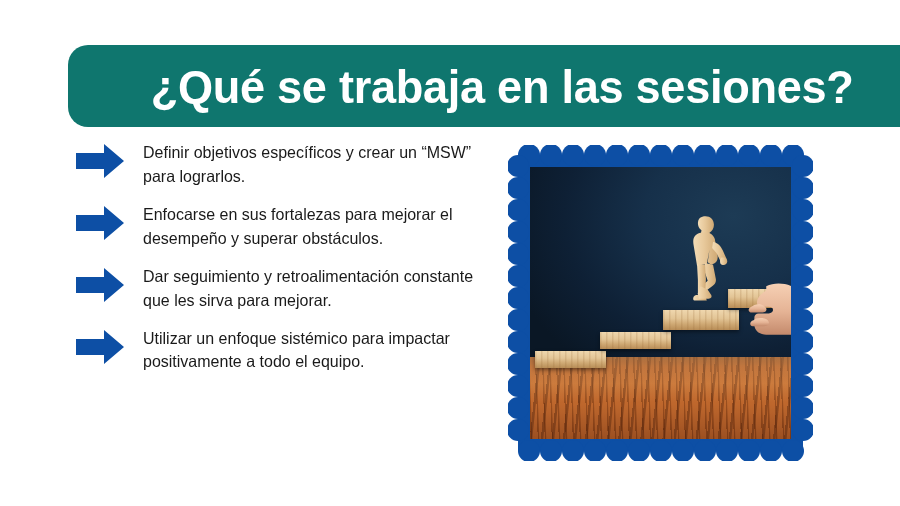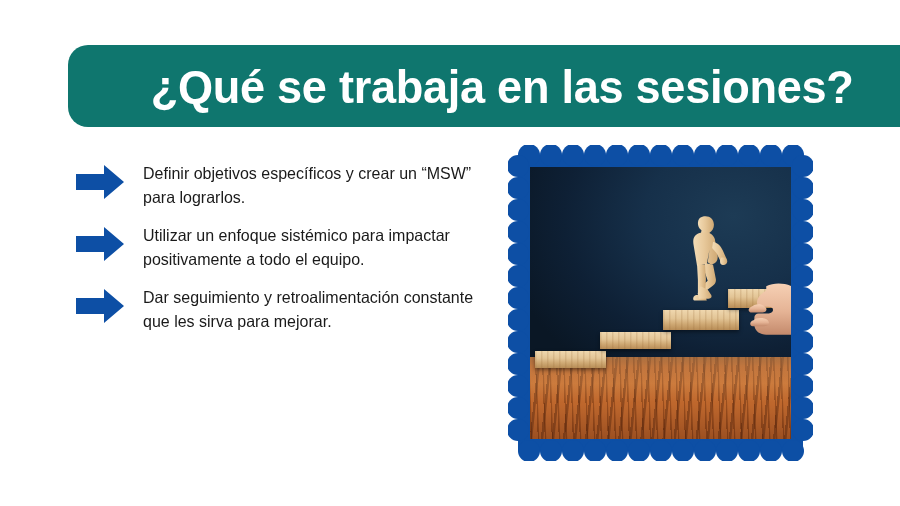--- a/index.html
+++ b/index.html
@@ -42,21 +42,21 @@
     letter-spacing: -0.3px;
     white-space: nowrap;
     transform: scaleX(0.96);
     line-height: 1;
   }
 
   
   #bullet-list {
     position: absolute;
     left: 74px;
-    top: 161px;
+    top: 140px;
     width: 410px;
   }
   .bullet-row {
     display: flex;
     align-items: flex-start;
     margin-bottom: 13px;
   }
   .arrow-icon {
     flex: 0 0 auto;
     width: 52px;
@@ -182,37 +182,45 @@
     <div class="bullet-row">
       <span class="arrow-icon">
         <svg viewBox="0 0 52 38" width="52" height="38" aria-hidden="true">
           <path d="M2 11 H30 V2 L50 19 L30 36 V27 H2 Z" fill="#0d4fa5"></path>
         </svg>
       </span>
       <span class="bullet-text">Definir objetivos específicos y crear un “MSW” para lograrlos.</span>
     </div>
 
 
-
     <div class="bullet-row">
       <span class="arrow-icon">
         <svg viewBox="0 0 52 38" width="52" height="38" aria-hidden="true">
           <path d="M2 11 H30 V2 L50 19 L30 36 V27 H2 Z" fill="#0d4fa5"></path>
         </svg>
       </span>
-      <span class="bullet-text">Utilizar un enfoque sistémico para impactar positivamente a todo el equipo.</span>
+      <span class="bullet-text">Enfocarse en sus fortalezas para mejorar el desempeño y superar obstáculos.</span>
     </div>
 
     <div class="bullet-row">
       <span class="arrow-icon">
         <svg viewBox="0 0 52 38" width="52" height="38" aria-hidden="true">
           <path d="M2 11 H30 V2 L50 19 L30 36 V27 H2 Z" fill="#0d4fa5"></path>
         </svg>
       </span>
       <span class="bullet-text">Dar seguimiento y retroalimentación constante que les sirva para mejorar.</span>
+    </div>
+
+    <div class="bullet-row">
+      <span class="arrow-icon">
+        <svg viewBox="0 0 52 38" width="52" height="38" aria-hidden="true">
+          <path d="M2 11 H30 V2 L50 19 L30 36 V27 H2 Z" fill="#0d4fa5"></path>
+        </svg>
+      </span>
+      <span class="bullet-text">Utilizar un enfoque sistémico para impactar positivamente a todo el equipo.</span>
     </div>
 
   </div>
 
   <div id="photo-frame">
 
     <svg id="scallop-layer" viewBox="0 0 305 316" preserveAspectRatio="none">
       <g fill="#0d4fa5">
 
         <path d="M10 10 H295 V306 H10 Z M32 32 V284 H273 V32 Z" fill-rule="evenodd"></path>

